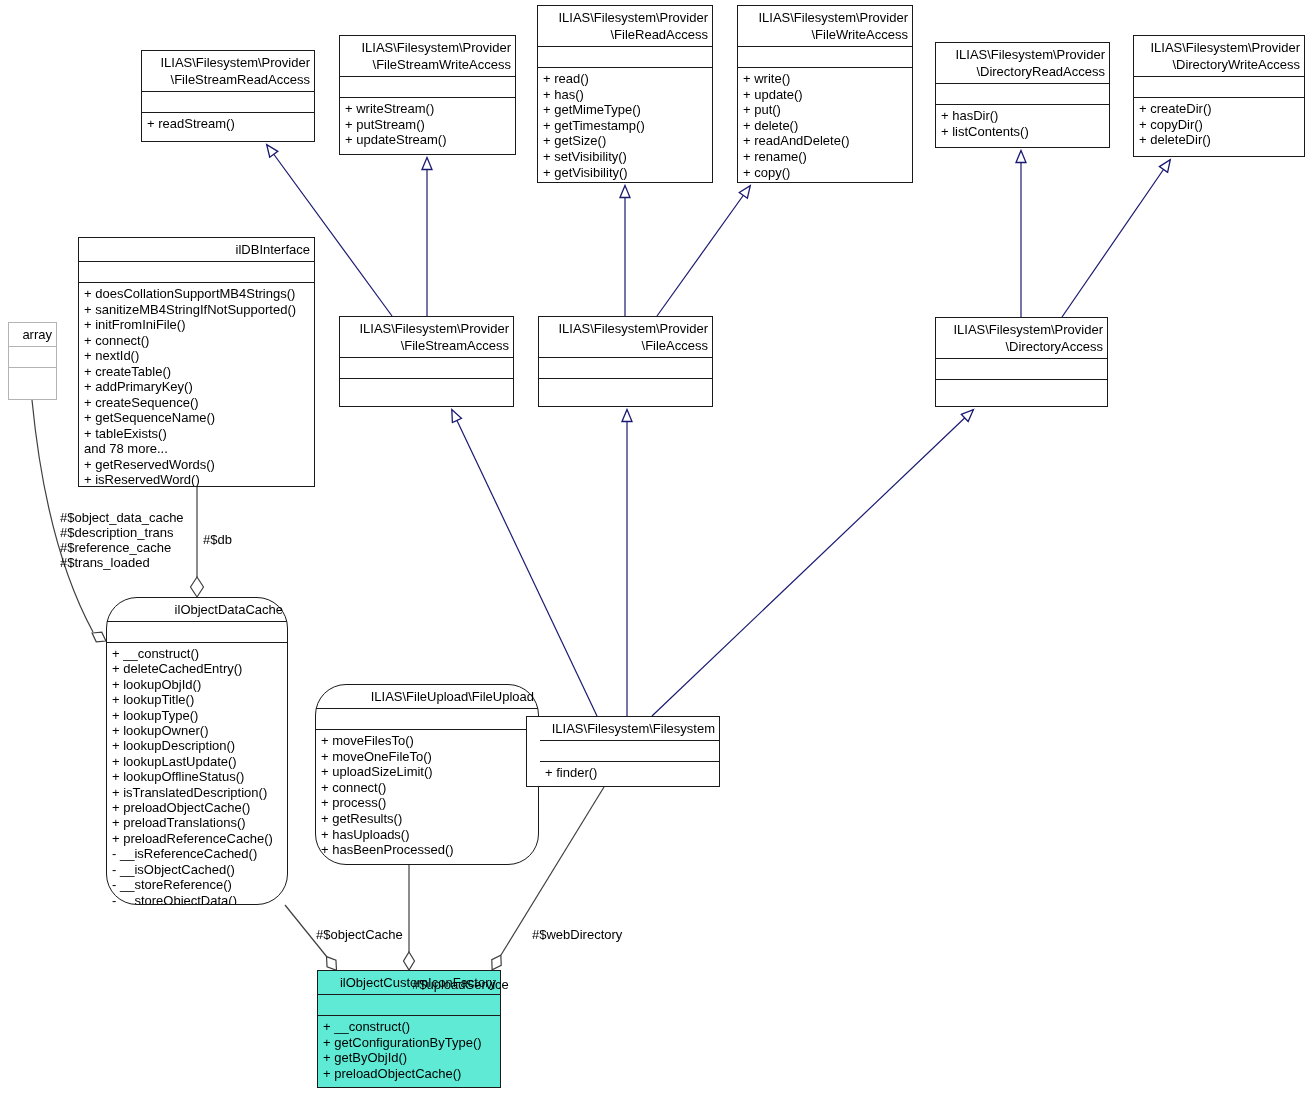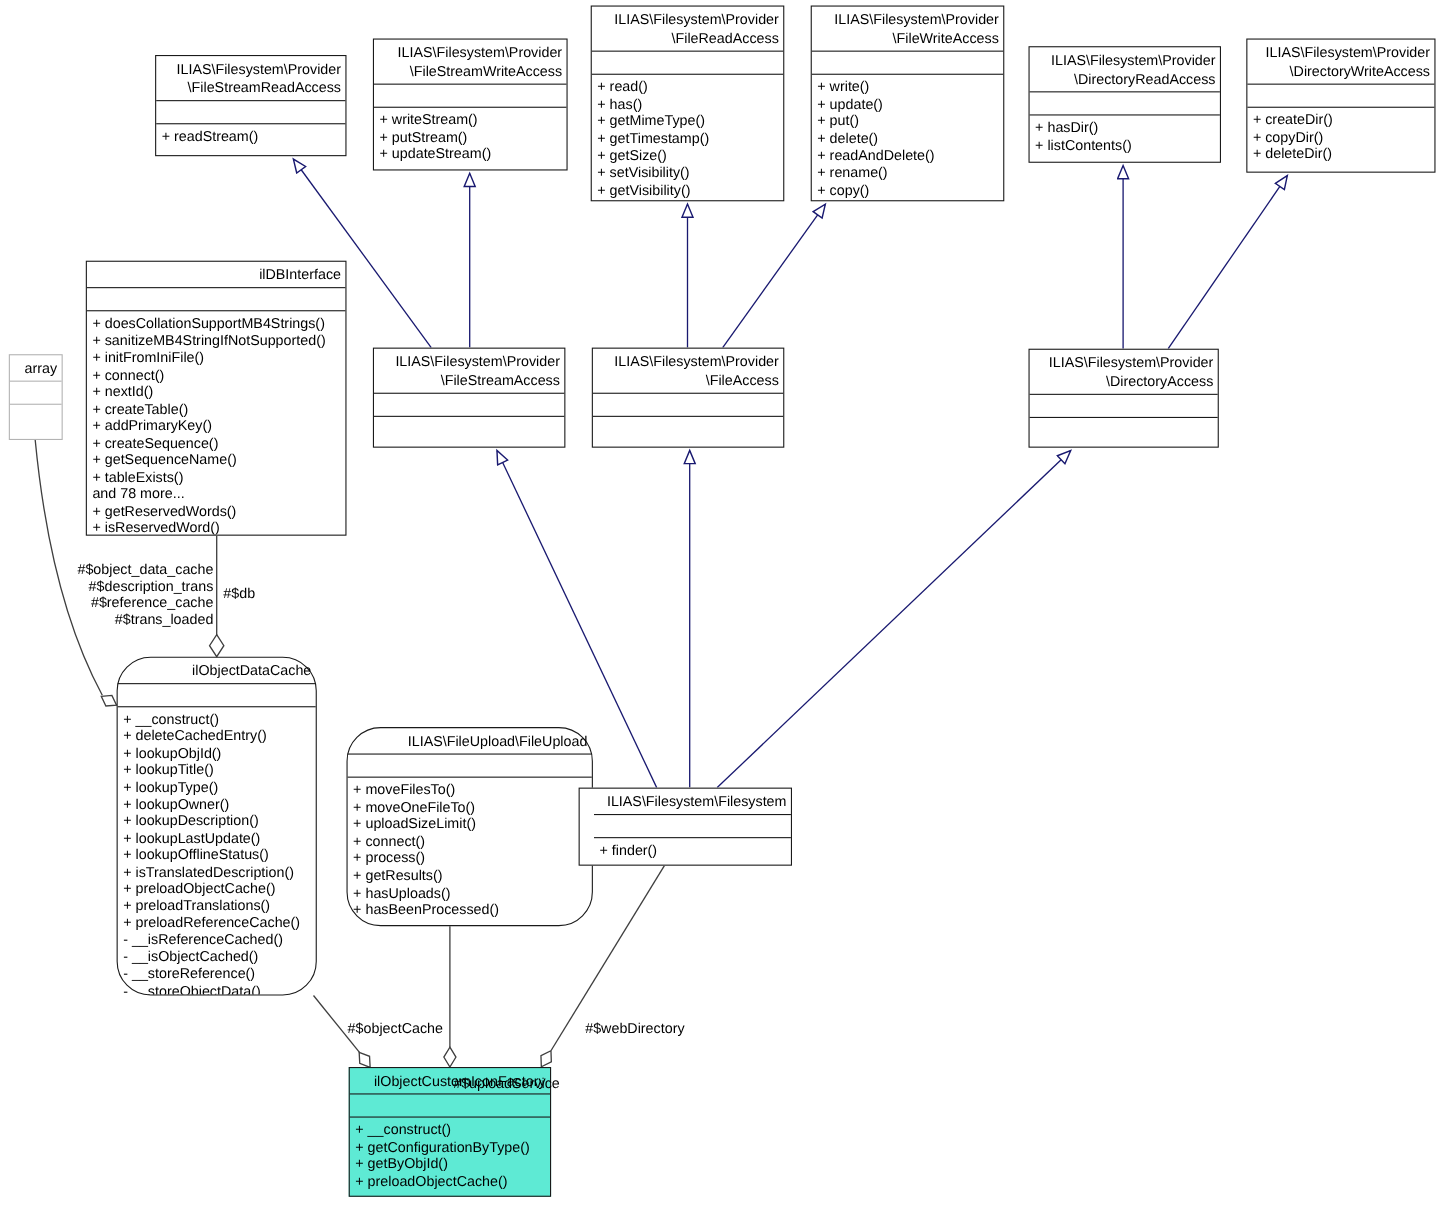--- a/index.html
+++ b/index.html
@@ -18,21 +18,21 @@
   .uml-box .hdr { border-bottom:1.2px solid #1a1a1a; text-align:right; padding:3px 4px; }
   .hdr .tl { line-height:17px; white-space:nowrap; }
   .uml-box .attrs { border-bottom:1.2px solid #1a1a1a; min-height:20px; flex:0 0 auto; }
   .uml-box .meths { flex:1 1 auto; padding:3px 5px 2px 5px; overflow:hidden; }
   .m  { line-height:15.6px; white-space:nowrap; }
   .gray { background:#5eead4; }
   .array-box { border-color:#b3b3b3; }
   .array-box .hdr, .array-box .attrs { border-color:#b3b3b3; }
 
   .elabel { position:absolute; font-size:13px; line-height:15px; white-space:nowrap; z-index:3; }
-  .member-labels { left:60px; top:510px; width:134px; text-align:right; }
+  .member-labels { left:60px; top:510px; width:134px; text-align:left; }
   .ml { line-height:15px; }
   .lbl-db            { left:203px; top:532px;text-align:center; }
   .lbl-objectcache   { left:316px; top:927px; }
   .lbl-uploadservice { left:412px; top:977px;text-align:right; }
   .lbl-webdirectory  { left:532px; top:927px; }
 
   
   .p0  { left:141px;  top:50px;  width:174px; height:92px;  }
   .p1  { left:339px;  top:35px;  width:177px; height:120px; }
   .p2  { left:537px;  top:5px;   width:176px; height:178px; }
@@ -40,21 +40,21 @@
   .p4  { left:935px;  top:42px;  width:175px; height:106px; }
   .p5  { left:1133px; top:35px;  width:172px; height:122px; }
   .p6  { left:339px;  top:316px; width:175px; height:91px;  }
   .p7  { left:538px;  top:316px; width:175px; height:91px;  }
   .p8  { left:935px;  top:317px; width:173px; height:90px;  }
   .p9  { left:78px;   top:237px; width:237px; height:250px; }
   .p9 .m  { line-height:15.5px; }
   .p10 { left:8px;    top:322px; width:49px;  height:78px;  }
   .p11 { left:106px;  top:597px; width:182px; height:308px;border-radius:31px; }
   .p11 .m { line-height:15.4px; }
-  .p12 { left:315px;  top:661px; width:224px; height:181px;border-radius:31px; }
+  .p12 { left:315px;  top:684px; width:224px; height:181px;border-radius:31px; }
   .p13 { left:526px;  top:716px; width:194px; height:71px;padding-left:13px;  }
   .p14 { left:317px;  top:970px; width:184px; height:118px; }
 </style>
 </head>
 <body>
 
 <div class="canvas">
 
   <svg class="edges" viewBox="0 0 1314 1096">
     <defs>

